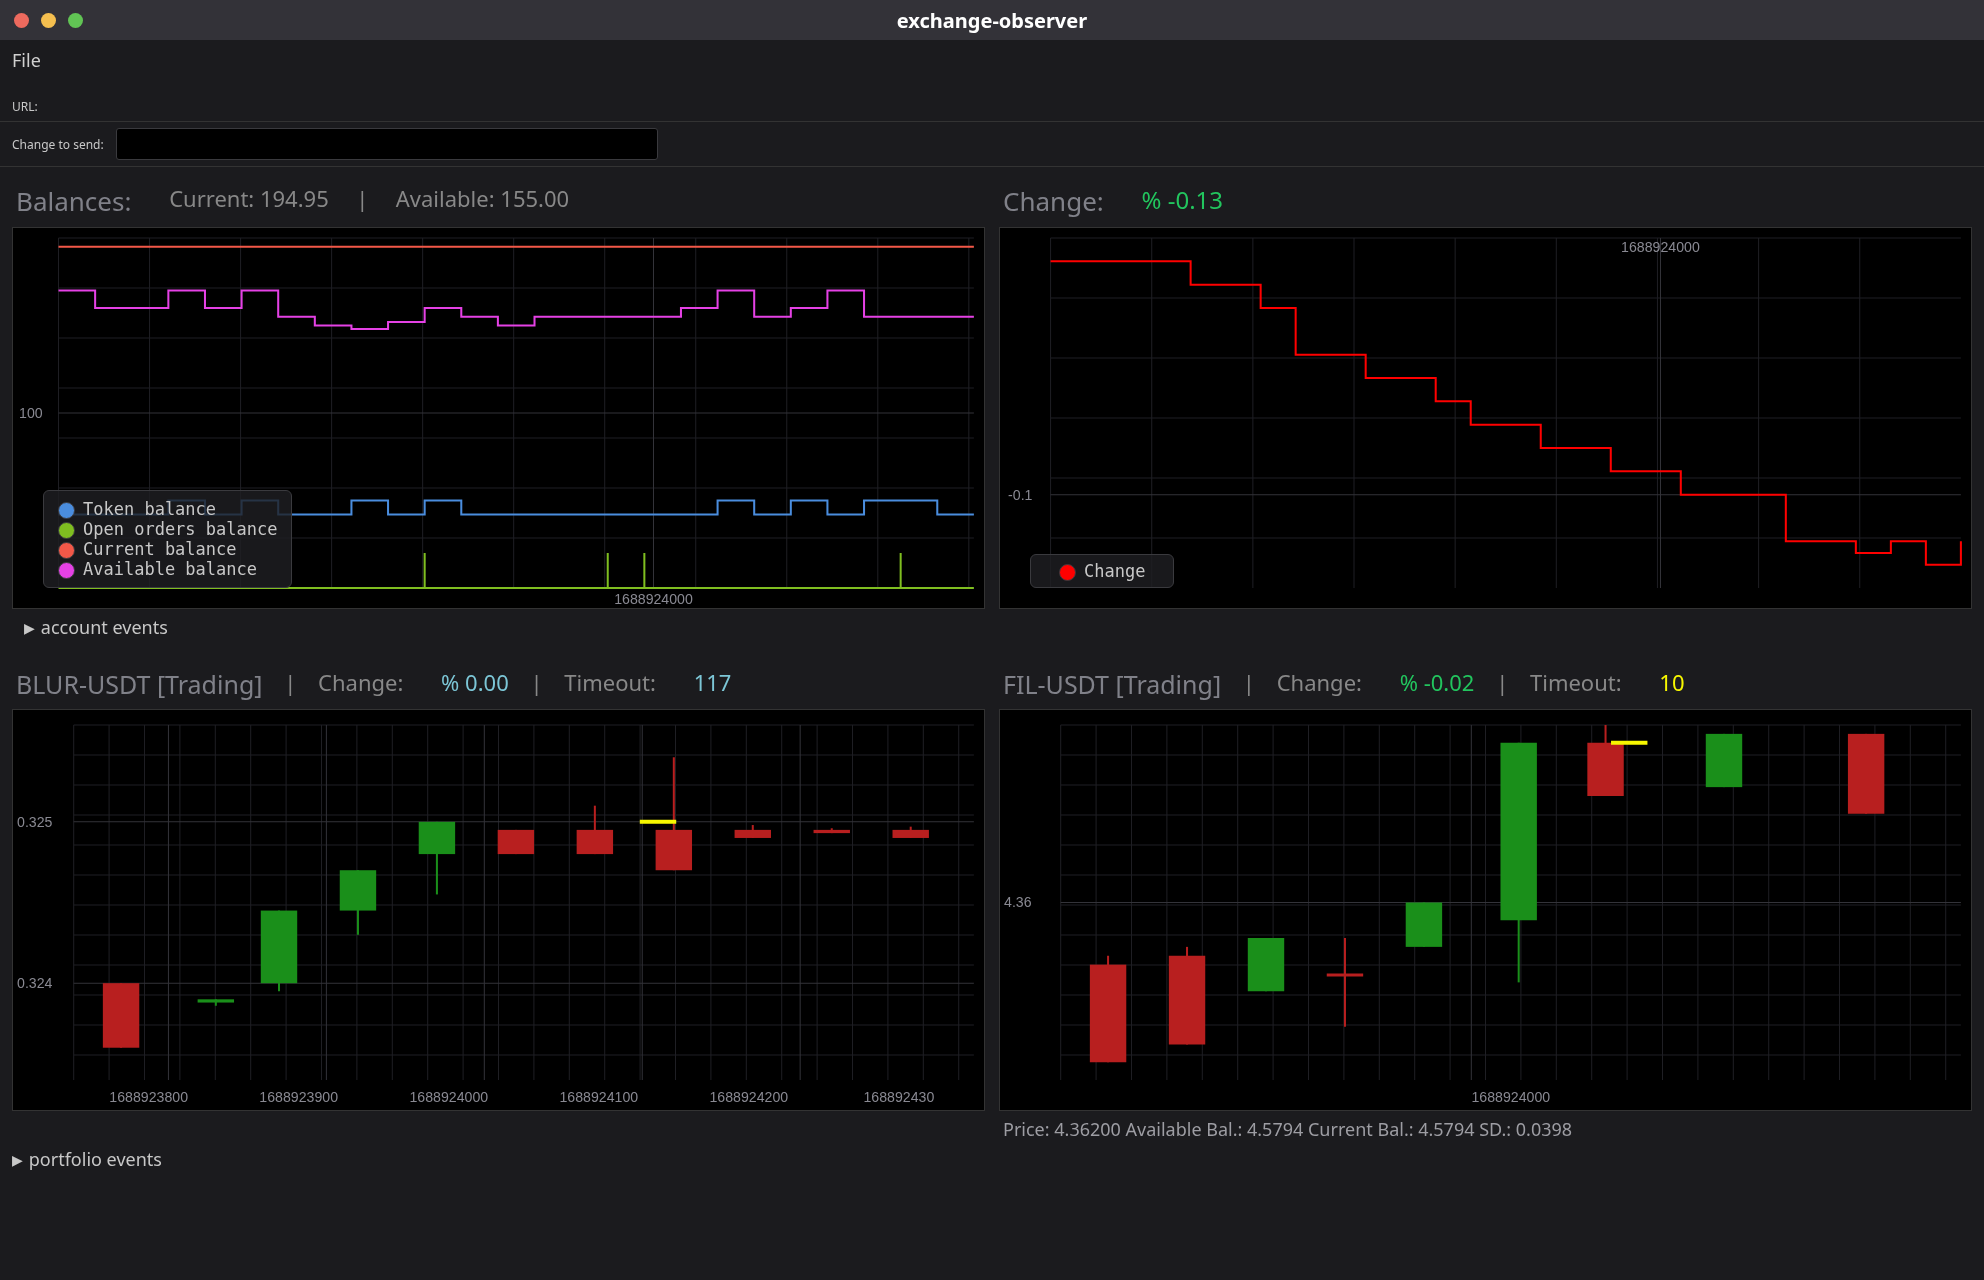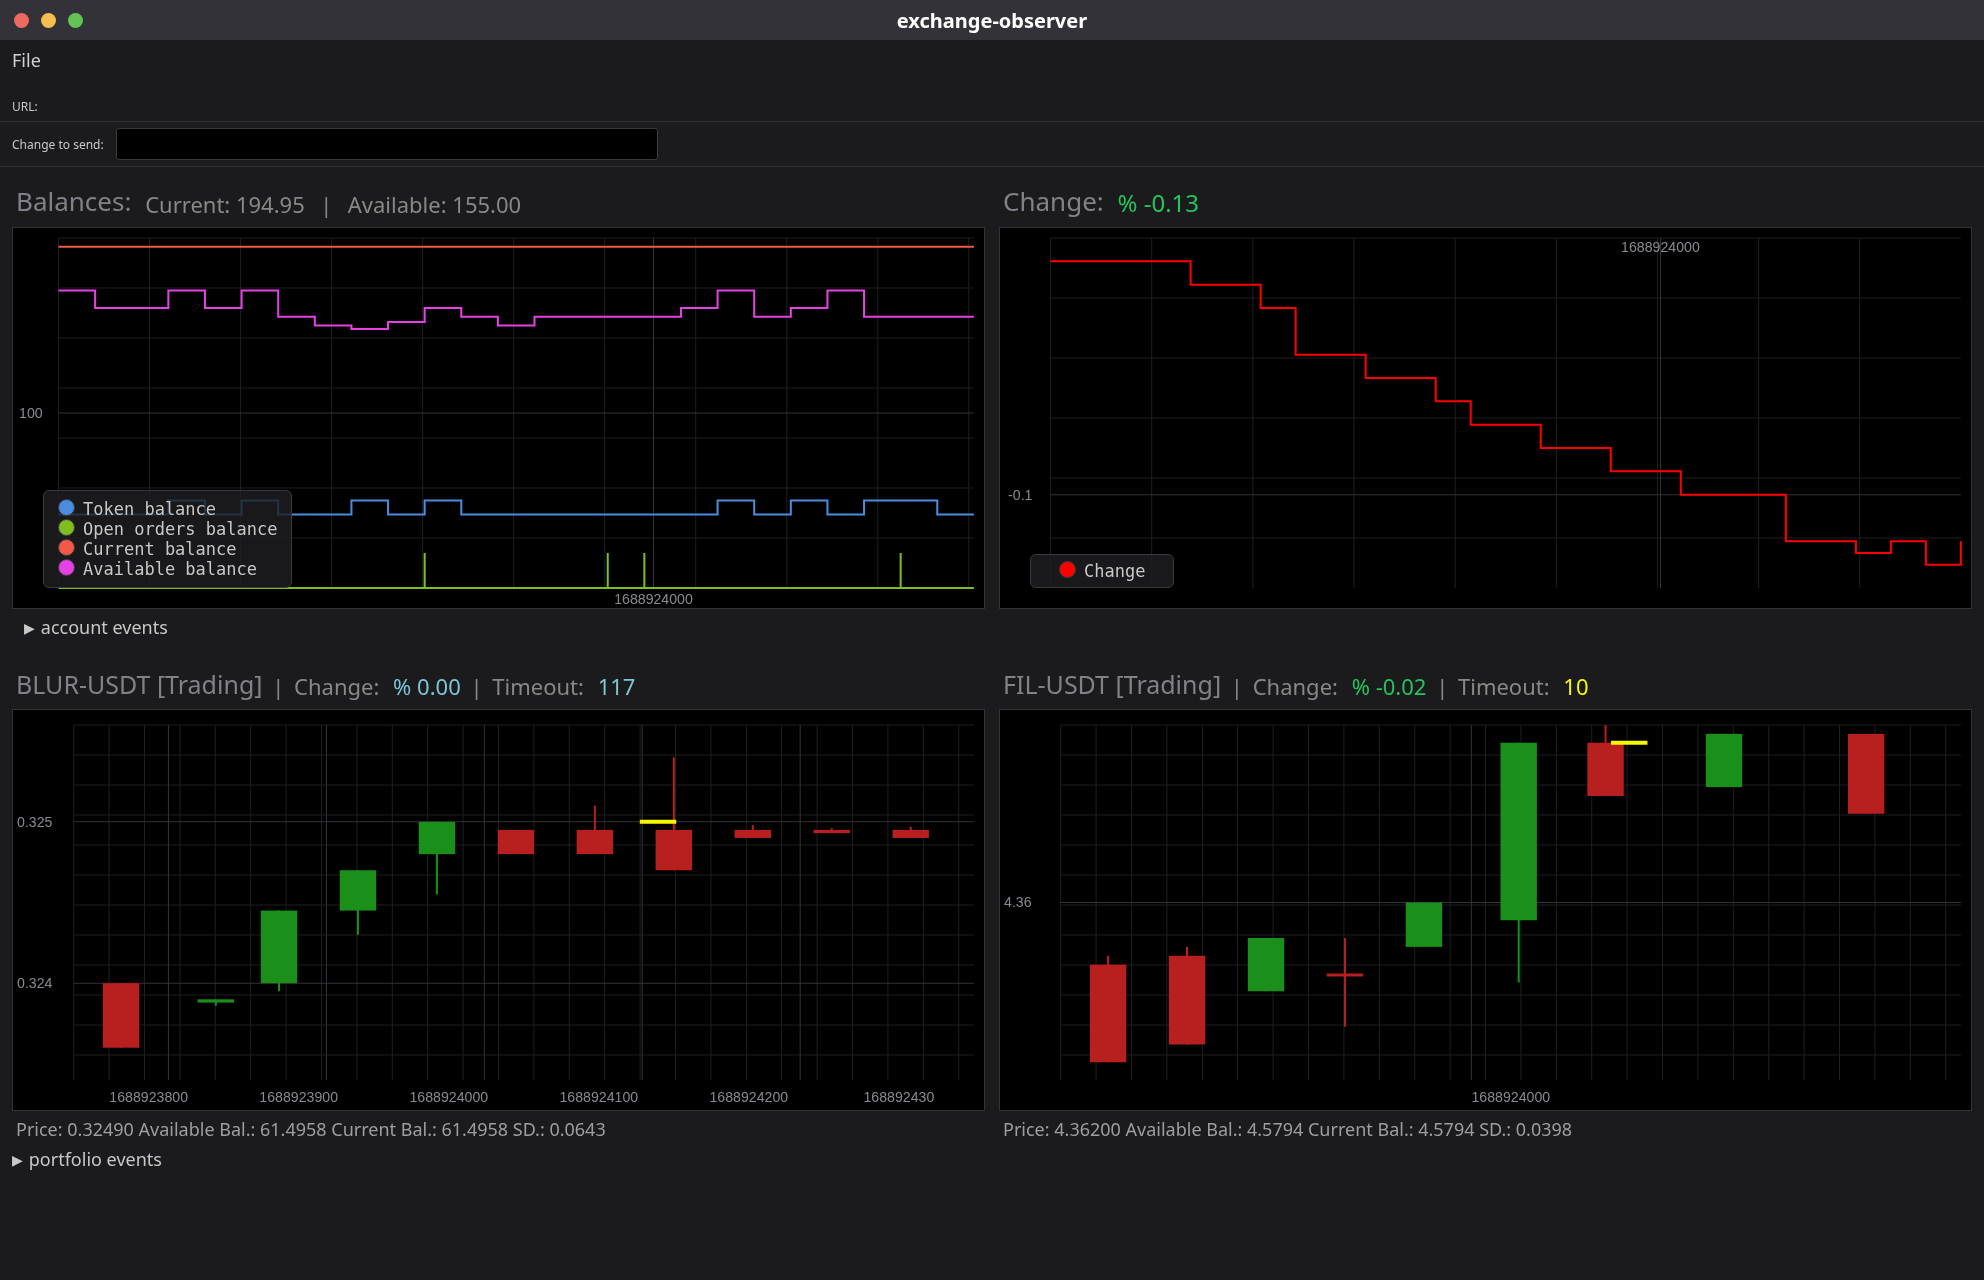--- a/index.html
+++ b/index.html
@@ -14,32 +14,32 @@
   .menuitem{color:#d0d0d0;font-size:18px;cursor:pointer}
   
   .row{display:flex;align-items:center;padding:6px 12px;gap:12px;box-sizing:border-box}
   .url-label,.msg-label{color:#c8c8c8;font-size:12px}
   .url-box{background:#000;border:1px solid #3a3a3e;border-radius:3px;width:520px;height:30px;color:#eee;padding:0 10px;font-size:17px}
   .msg-box{background:#000;border:1px solid #3a3a3e;border-radius:3px;width:520px;height:30px;color:#eee;padding:0 10px}
   hr.sep{border:none;border-top:1px solid #333;margin:0}
 
   
   .grid{display:grid;grid-template-columns:1fr 1fr;grid-template-rows:auto auto;gap:14px;padding:12px 12px 0 12px}
-  .panel-hdr{display:flex;align-items:flex-end;gap:4px;padding:4px 4px 8px 4px;color:#888;font-size:22px}
+  .panel-hdr{display:flex;align-items:flex-start;gap:16px;padding:4px 4px 8px 4px;color:#888;font-size:22px}
   .panel-hdr .big{color:#808189;font-size:26px}
   .panel-hdr .accent-red{color:#22c55e}
   .panel-hdr .accent-blue{color:#7cc6d6}
   .panel-hdr .accent-yellow{color:#f7f700}
   .panel-hdr span{white-space:nowrap}
 
   .plot{background:#000;border:1px solid #333;position:relative}
   .plot svg{display:block;width:100%;height:100%}
 
   .legend{position:absolute;background:#1f1f22d0;border:1px solid #3a3a3e;border-radius:6px;padding:8px 14px;font-family:ui-monospace,monospace;font-size:17px;color:#c8c8c8}
-  .leg-row{display:flex;align-items:flex-start;gap:8px;white-space:nowrap}
+  .leg-row{display:flex;align-items:flex-end;gap:8px;white-space:nowrap}
   .swatch{width:15px;height:15px;border-radius:50%;border:1px solid #3a3a3e}
 
   .stats-line{color:#9d9da3;font-size:18px;padding:6px 4px 0 4px}
   .disclosure{color:#c8c8c8;font-size:18px;padding:6px 8px 10px 12px;display:flex;align-items:center;gap:6px;cursor:pointer}
   .tri{font-size:14px}
 
   
   .axistxt{fill:#898992;font-size:14px;font-family:ui-sans-serif,sans-serif}
   .gridline{stroke:#333339}
   .gridline-m{stroke:#1f1f24}
@@ -257,21 +257,20 @@
           <rect x="635.3333333333334" y="119.886363636362" width="36" height="40.34090909091398" fill="#b81f1f"></rect>
           <line x1="731.4035087719299" y1="115.045454545457" x2="731.4035087719299" y2="127.95454545454302" stroke="#b81f1f" stroke-width="2"></line>
           <rect x="713.4035087719299" y="119.886363636362" width="36" height="8.068181818181017" fill="#b81f1f"></rect>
           <line x1="809.4736842105264" y1="118.272727272724" x2="809.4736842105264" y2="123.11363636363798" stroke="#b81f1f" stroke-width="2"></line>
           <rect x="791.4736842105264" y="119.886363636362" width="36" height="3.227272727275974" fill="#b81f1f"></rect>
           <line x1="887.5438596491229" y1="116.65909090909497" x2="887.5438596491229" y2="127.95454545454302" stroke="#b81f1f" stroke-width="2"></line>
           <rect x="869.5438596491229" y="119.886363636362" width="36" height="8.068181818181017" fill="#b81f1f"></rect>
           <line x1="619.719298245614" y1="111.81818181818102" x2="655.719298245614" y2="111.81818181818102" stroke="#f7f700" stroke-width="4"></line>
         </svg>
     </div>
-    <div class="stats-line">Price: 0.32490   Available Bal.: 61.4958   Current Bal.: 61.4958   SD.: 0.0643</div>
   </div>
 
   <div>
     <div class="panel-hdr">
       <span class="big" style="font-size:25px">FIL-USDT [Trading]</span>
       &nbsp;|&nbsp;<span>Change:</span>
       &nbsp;<span class="accent-red">% -0.02</span>
       &nbsp;|&nbsp;<span>Timeout:</span>
       &nbsp;<span class="accent-yellow">10</span>
     </div>

